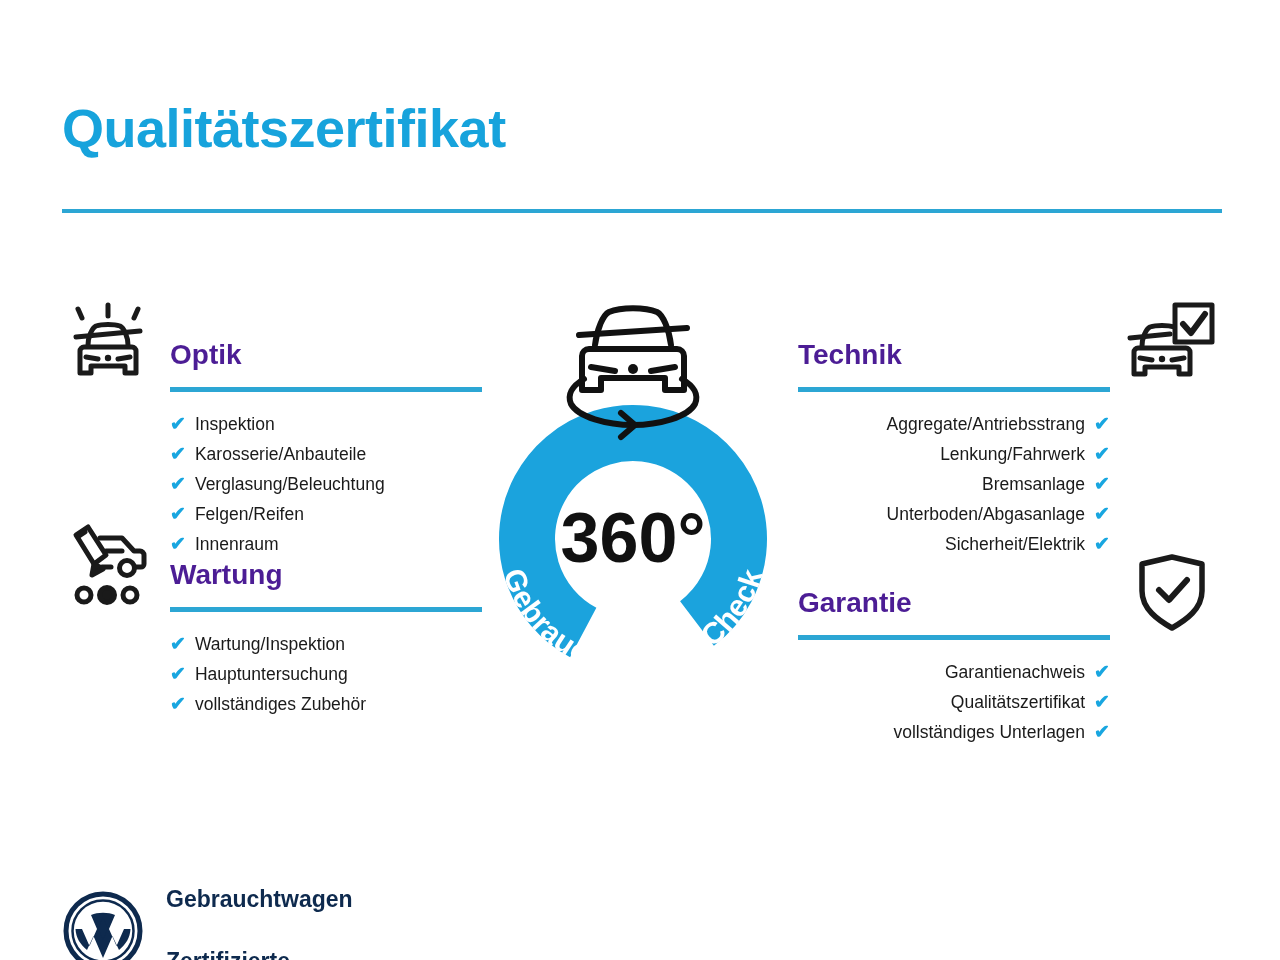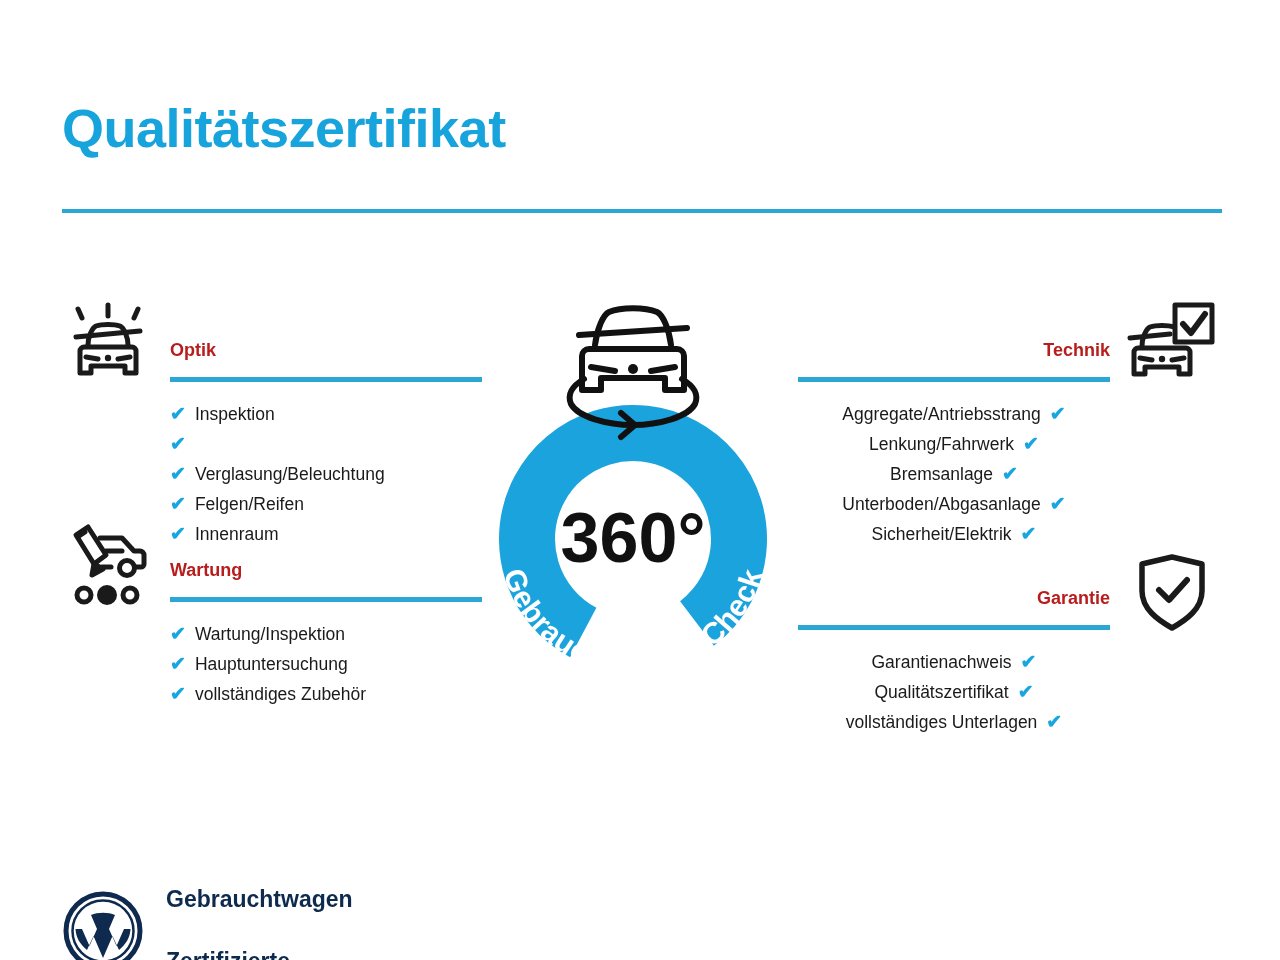--- a/index.html
+++ b/index.html
@@ -37,36 +37,36 @@
     position: absolute; top: 0; width: 92px; height: 92px;
   }
   .block.left  .sec-icon { left: 0px; }
   .block.right .sec-icon { right: 0px; }
 
   .sec-body { position: relative; }
   .block.left  .sec-body { margin-left: 108px; }
   .block.right .sec-body { margin-right: 108px; }
 
   .sec-head {
-    font-size: 18px; font-weight: bold; color: #b91c1c;
+    font-size: 28px; font-weight: bold; color: #4c1d95;
     line-height: 1; padding-top: 42px;
   }
-  .block.right .sec-head { text-align: right; }
+  .block.right .sec-head { text-align: left; }
 
   .sec-rule {
     margin-top: 18px; height: 5px; background: #2ca6d4; width: 100%;
   }
 
   .sec-list { margin-top: 17px; list-style: none; }
   .sec-list li {
     font-size: 17.5px; color: #1a1a1a; line-height: 30px;
     white-space: nowrap; display: flex; align-items: baseline;
   }
   .block.left  .sec-list li { justify-content: flex-start; }
-  .block.right .sec-list li { justify-content: center; }
+  .block.right .sec-list li { justify-content: flex-end; }
 
   .ck {
     color: #18a6e0; font-size: 19px; font-weight: bold; line-height: 30px;
   }
   .block.left  .ck { margin-right: 9px; }
   .block.right .ck { margin-left: 9px; }
 
   
   .badge {
     position: absolute; left: 455px; top: 246px;
@@ -107,20 +107,21 @@
     <div class="sec-body">
       <div class="sec-head">Optik</div>
       <div class="sec-rule"></div>
       <ul class="sec-list">
         <li>
             <span class="ck">✔</span>
             <span>Inspektion</span>
           </li>
         <li>
             <span class="ck">✔</span>
+            <span>Karosserie/Anbauteile</span>
           </li>
         <li>
             <span class="ck">✔</span>
             <span>Verglasung/Beleuchtung</span>
           </li>
         <li>
             <span class="ck">✔</span>
             <span>Felgen/Reifen</span>
           </li>
         <li>

